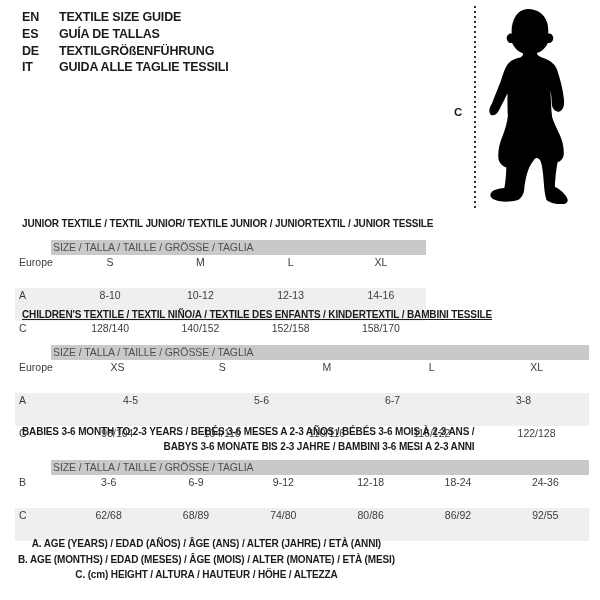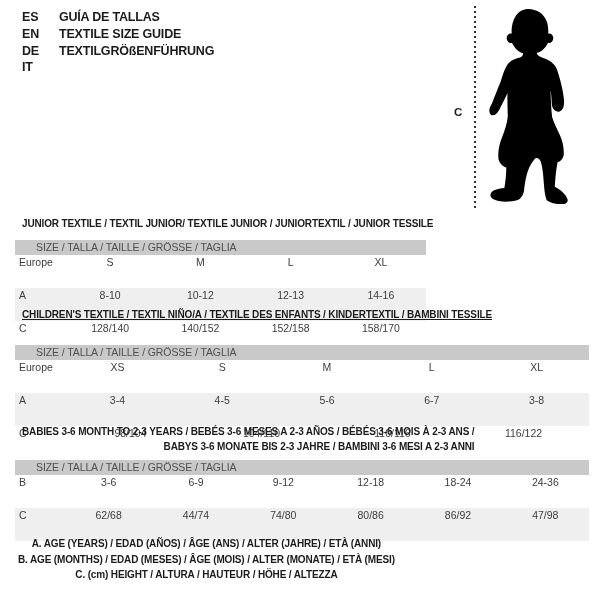--- a/index.html
+++ b/index.html
@@ -28,51 +28,52 @@
   .baby-svg{position:absolute;left:481px;top:6px;}
   
   .table-title{
     position:absolute;left:22px;
     font-weight:bold;font-size:10px;letter-spacing:-0.15px;color:#1b1b1b;
     line-height:15px;white-space:pre-line;
   }
   .size-table{position:absolute;left:15px;font-size:10.5px;color:#3c3c3c;}
   .size-header{
     height:15px;line-height:15px;background:#c9c9c9;color:#4f4f4f;
-    padding-left:21px;font-size:10.5px;letter-spacing:-0.1px;
+    padding-left:2px;font-size:10.5px;letter-spacing:-0.1px;margin-left:36px;
   }
   .trow{display:flex;height:33px;line-height:15.5px;}
   .trow.shaded{background:#efefef;}
   .tlabel{width:46px;padding-left:4px;flex:none;}
   .tcell{flex:1;text-align:center;}
   
   .footnotes{position:absolute;left:18px;top:536px;}
   .footnote{
     font-weight:bold;font-size:10px;letter-spacing:-0.15px;color:#1b1b1b;
     height:15.5px;line-height:15.5px;white-space:nowrap;text-align:center;
   }
 </style>
 </head>
 <body>
 
 <div class="lang-block">
   <div class="lang-row">
+    <span class="lang-code">EN</span>
+    <span class="lang-label">TEXTILE SIZE GUIDE</span>
+  </div>
+  <div class="lang-row">
     <span class="lang-code">ES</span>
     <span class="lang-label">GUÍA DE TALLAS</span>
   </div>
   <div class="lang-row">
-    <span class="lang-code">EN</span>
-    <span class="lang-label">TEXTILE SIZE GUIDE</span>
-  </div>
-  <div class="lang-row">
     <span class="lang-code">DE</span>
     <span class="lang-label">TEXTILGRÖßENFÜHRUNG</span>
   </div>
   <div class="lang-row">
     <span class="lang-code">IT</span>
+    <span class="lang-label">GUIDA ALLE TAGLIE TESSILI</span>
   </div>
 </div>
 
 <div class="height-line"></div>
 <div class="height-label">C</div>
 <svg class="baby-svg" width="95" height="202" viewBox="0 0 95 205" aria-hidden="true">
   <path fill="#000000" d="
     M47 3
     C56 3 64 8 66.5 17
     C67.5 21 67.8 25 67.5 28
@@ -154,56 +155,56 @@
   <div class="trow">
     <div class="tlabel">Europe</div>
     <div class="tcell">XS</div>
     <div class="tcell">S</div>
     <div class="tcell">M</div>
     <div class="tcell">L</div>
     <div class="tcell">XL</div>
   </div>
   <div class="trow shaded">
     <div class="tlabel">A</div>
-    <div class="tcell">3-4</div>
     <div class="tcell">4-5</div>
     <div class="tcell">5-6</div>
     <div class="tcell">6-7</div>
     <div class="tcell">3-8</div>
   </div>
   <div class="trow">
     <div class="tlabel">C</div>
     <div class="tcell">98/104</div>
     <div class="tcell">104/110</div>
     <div class="tcell">110/116</div>
     <div class="tcell">116/122</div>
+    <div class="tcell">122/128</div>
   </div>
 </div>
 
 <div class="table-title" style="top:424px;text-align:right;">BABIES 3-6 MONTH TO 2-3 YEARS / BEBÉS 3-6 MESES A 2-3 AÑOS / BÉBÉS 3-6 MOIS À 2-3 ANS /
 BABYS 3-6 MONATE BIS 2-3 JAHRE / BAMBINI 3-6 MESI A 2-3 ANNI</div>
 <div class="size-table" style="top:460px;width:574px;">
   <div class="size-header">SIZE / TALLA / TAILLE / GRÖSSE / TAGLIA</div>
   <div class="trow">
     <div class="tlabel">B</div>
     <div class="tcell">3-6</div>
     <div class="tcell">6-9</div>
     <div class="tcell">9-12</div>
     <div class="tcell">12-18</div>
     <div class="tcell">18-24</div>
     <div class="tcell">24-36</div>
   </div>
   <div class="trow shaded">
     <div class="tlabel">C</div>
     <div class="tcell">62/68</div>
-    <div class="tcell">44/74</div>
+    <div class="tcell">68/89</div>
     <div class="tcell">74/80</div>
     <div class="tcell">80/86</div>
     <div class="tcell">86/92</div>
-    <div class="tcell">47/98</div>
+    <div class="tcell">92/55</div>
   </div>
 </div>
 
 <div class="footnotes">
   <div class="footnote">A. AGE (YEARS) / EDAD (AÑOS) / ÂGE (ANS) / ALTER (JAHRE) / ETÀ (ANNI)</div>
   <div class="footnote">B. AGE (MONTHS) / EDAD (MESES) / ÂGE (MOIS) / ALTER (MONATE) / ETÀ (MESI)</div>
   <div class="footnote">C. (cm) HEIGHT / ALTURA / HAUTEUR / HÖHE / ALTEZZA</div>
 </div>
 
 </body></html>

